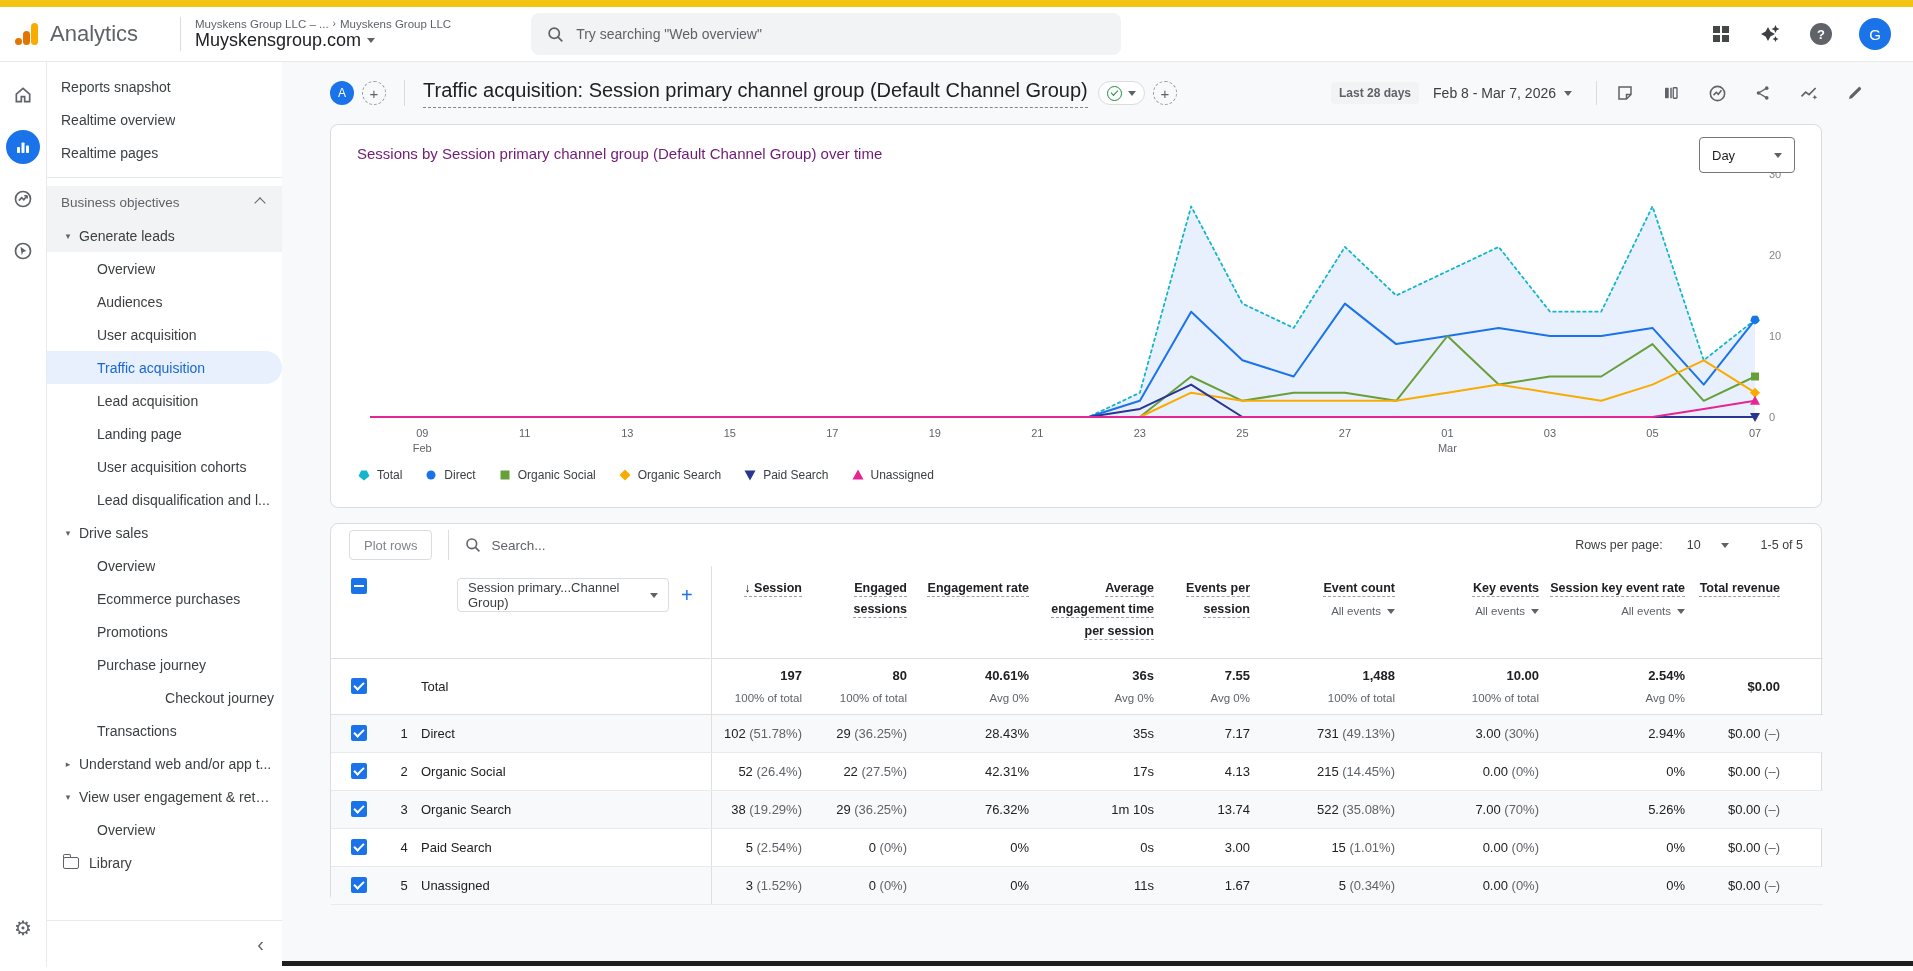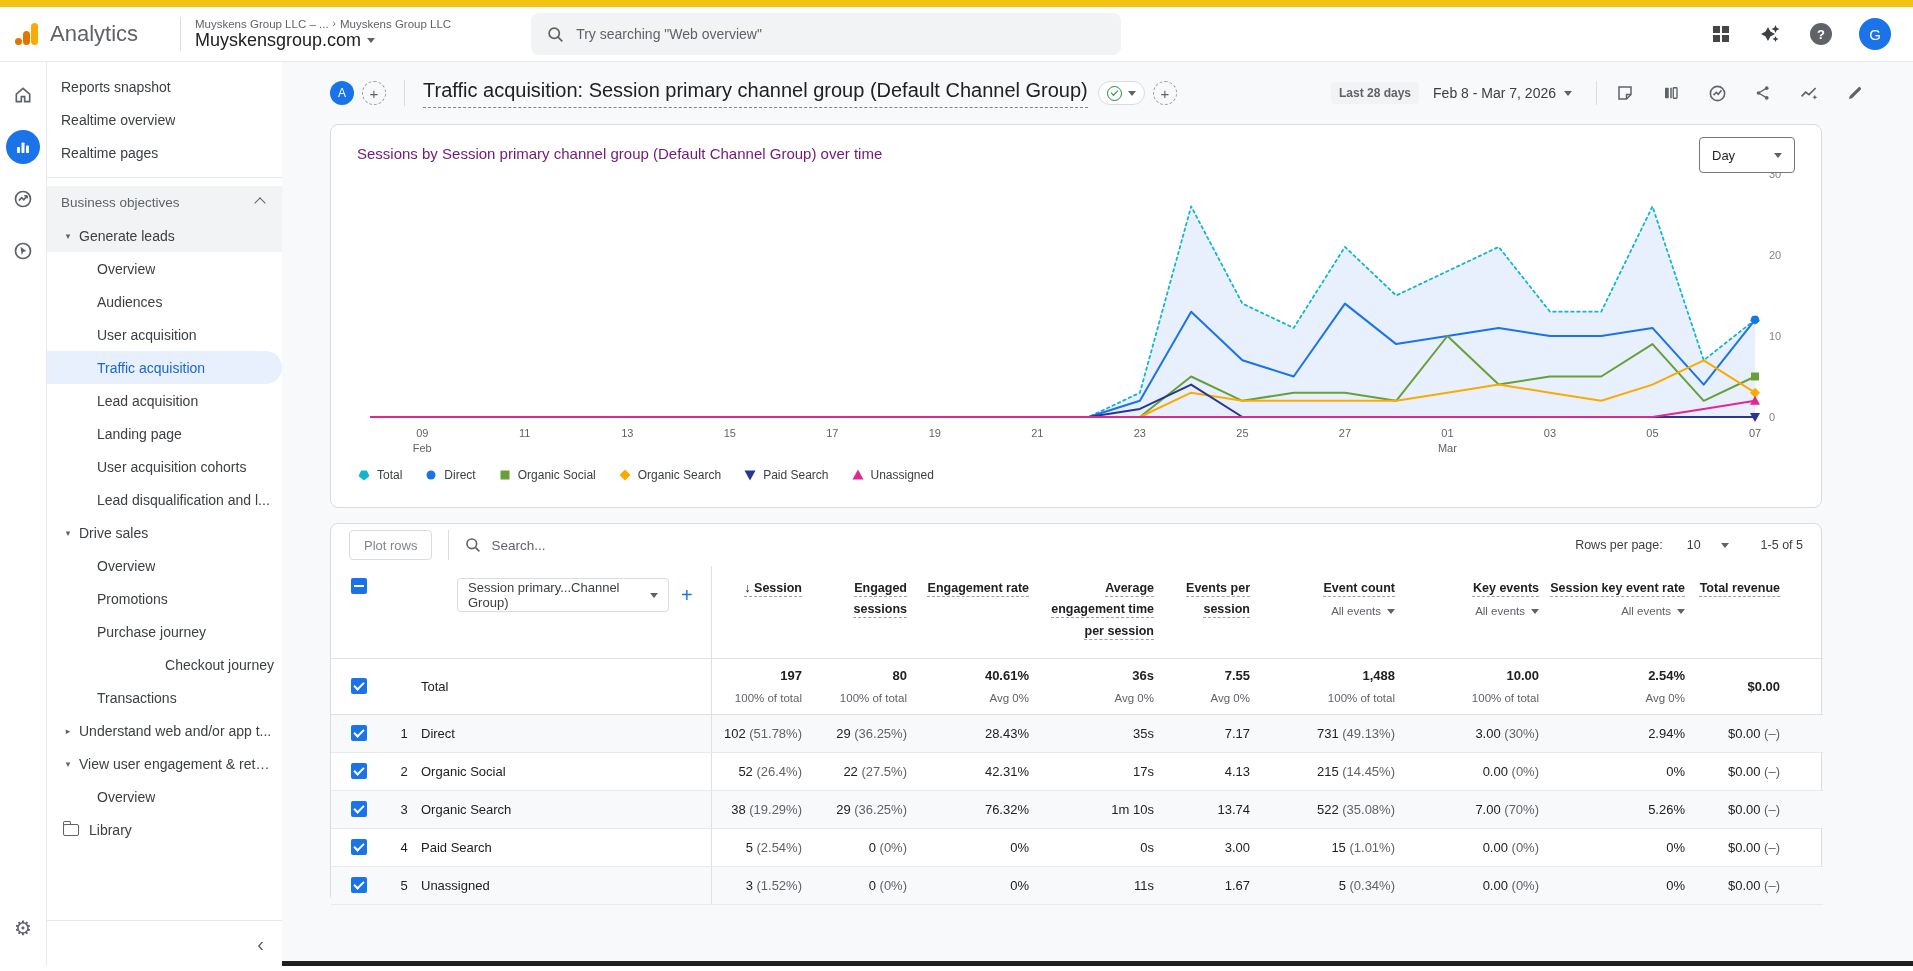--- a/index.html
+++ b/index.html
@@ -263,20 +263,23 @@
           <span class="sb-label">Lead disqualification and l...</span>
         </div>
         <div class="sb-row sb-group" style="padding-left: 10px;">
           <span class="tri">▾</span>
           <span class="sb-label">Drive sales</span>
         </div>
         <div class="sb-row sb-link" style="padding-left: 50px;">
           <span class="sb-label">Overview</span>
         </div>
         <div class="sb-row sb-link" style="padding-left: 50px;">
+          <span class="sb-label">Ecommerce purchases</span>
+        </div>
+        <div class="sb-row sb-link" style="padding-left: 50px;">
           <span class="sb-label">Promotions</span>
         </div>
         <div class="sb-row sb-link" style="padding-left: 50px;">
           <span class="sb-label">Purchase journey</span>
         </div>
         <div class="sb-row sb-link" style="padding-left: 50px; justify-content: flex-end;">
           <span class="sb-label">Checkout journey</span>
         </div>
         <div class="sb-row sb-link" style="padding-left: 50px;">
           <span class="sb-label">Transactions</span>

